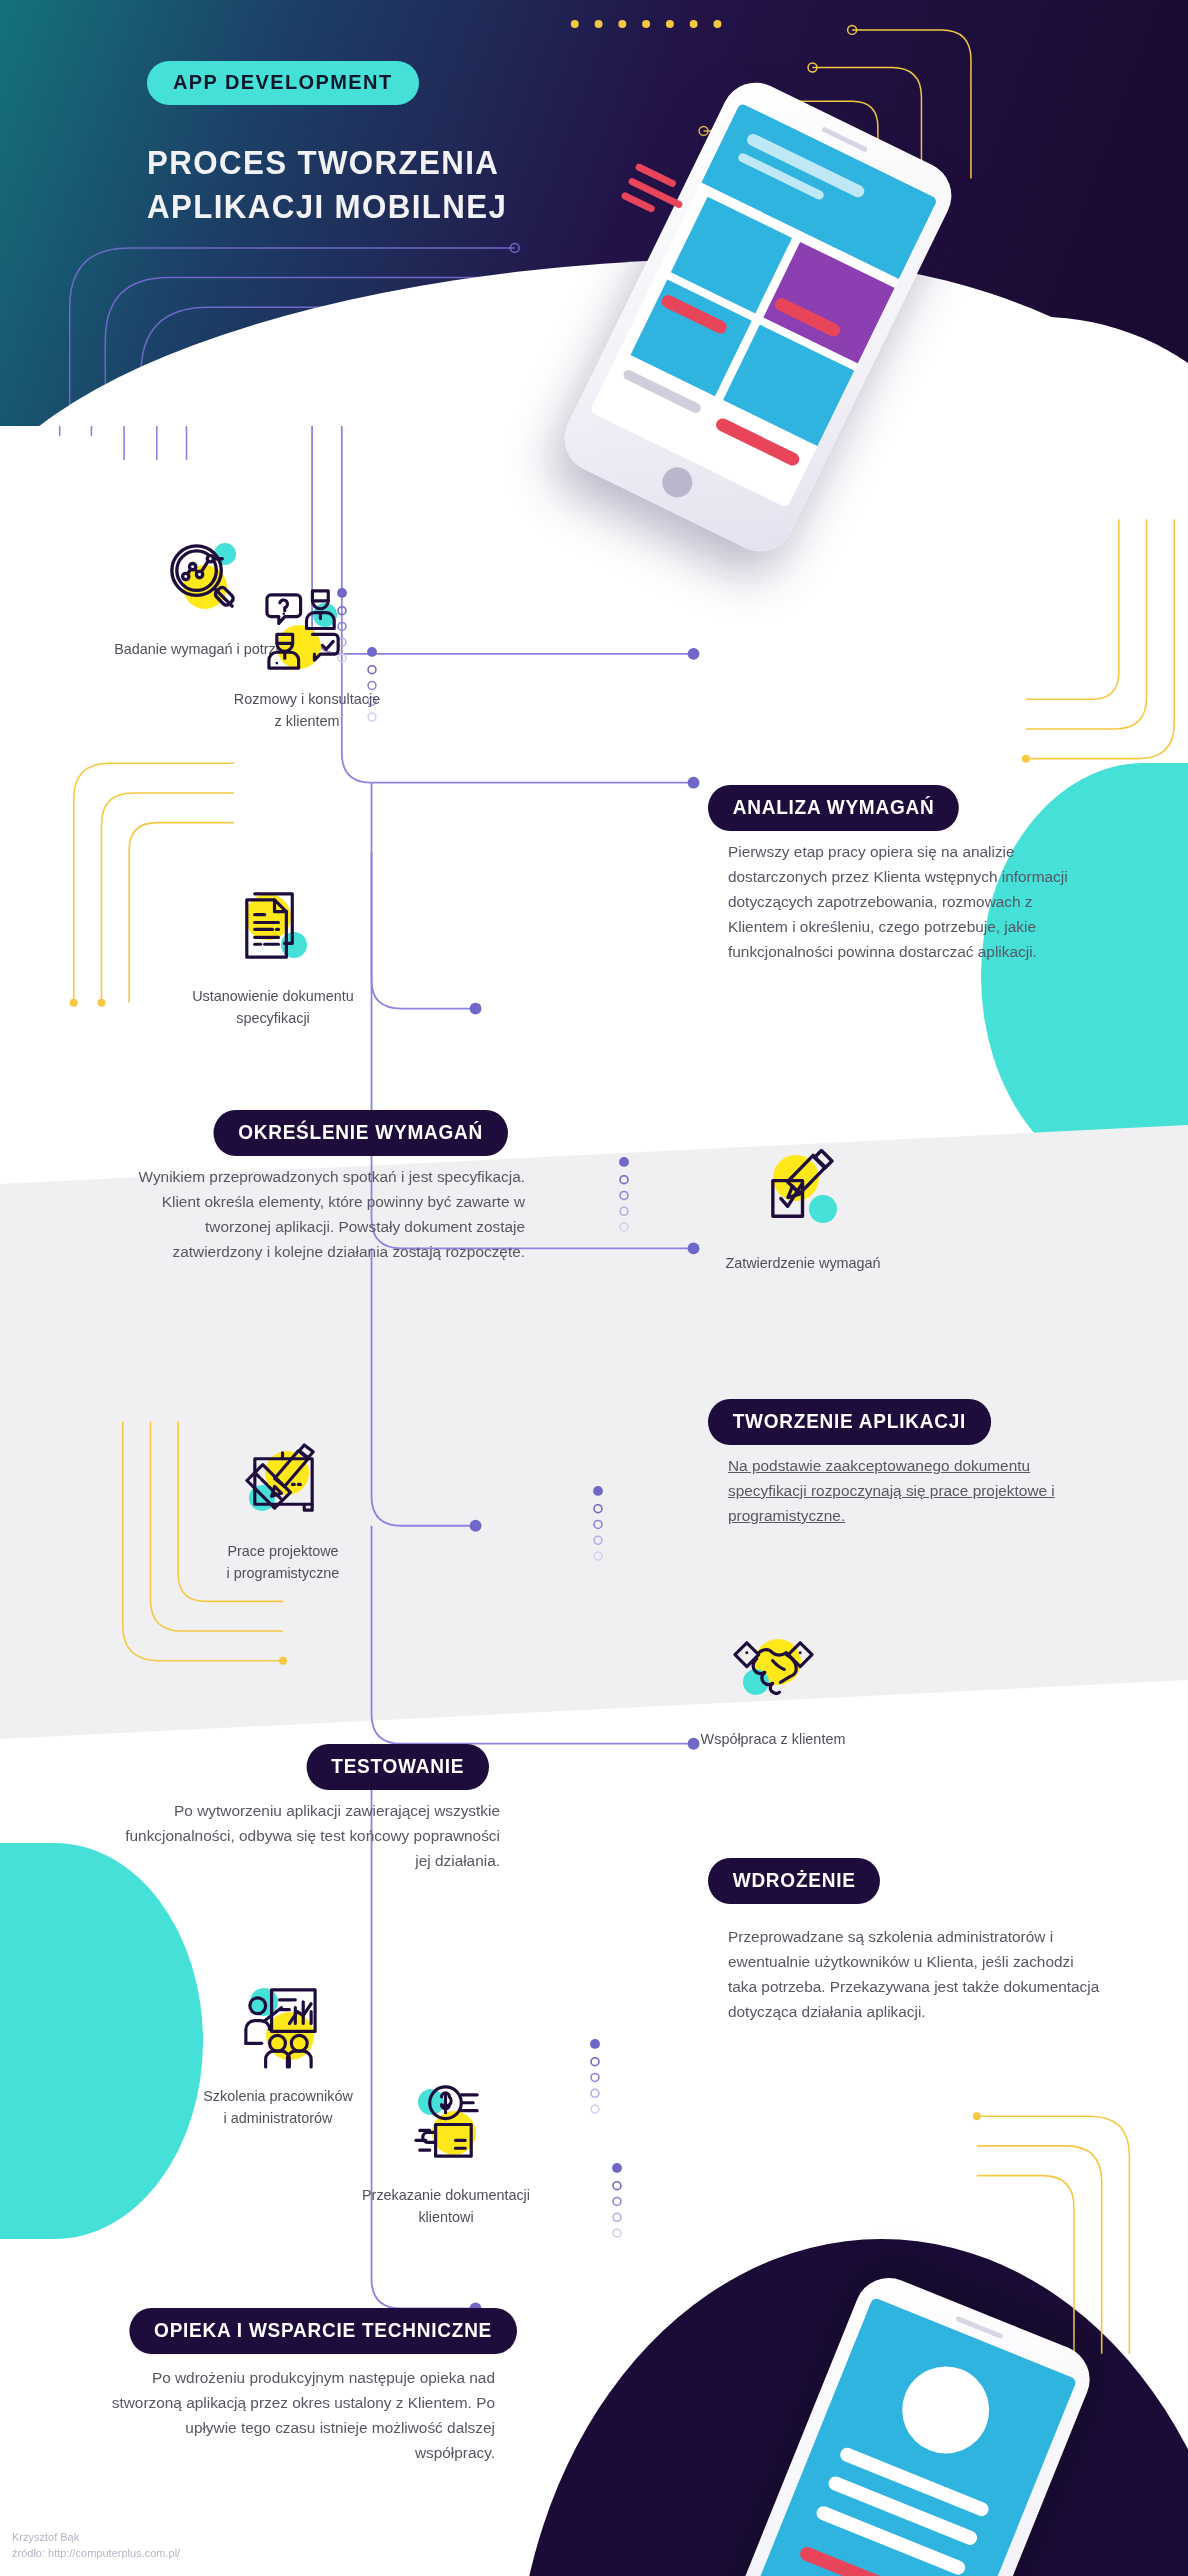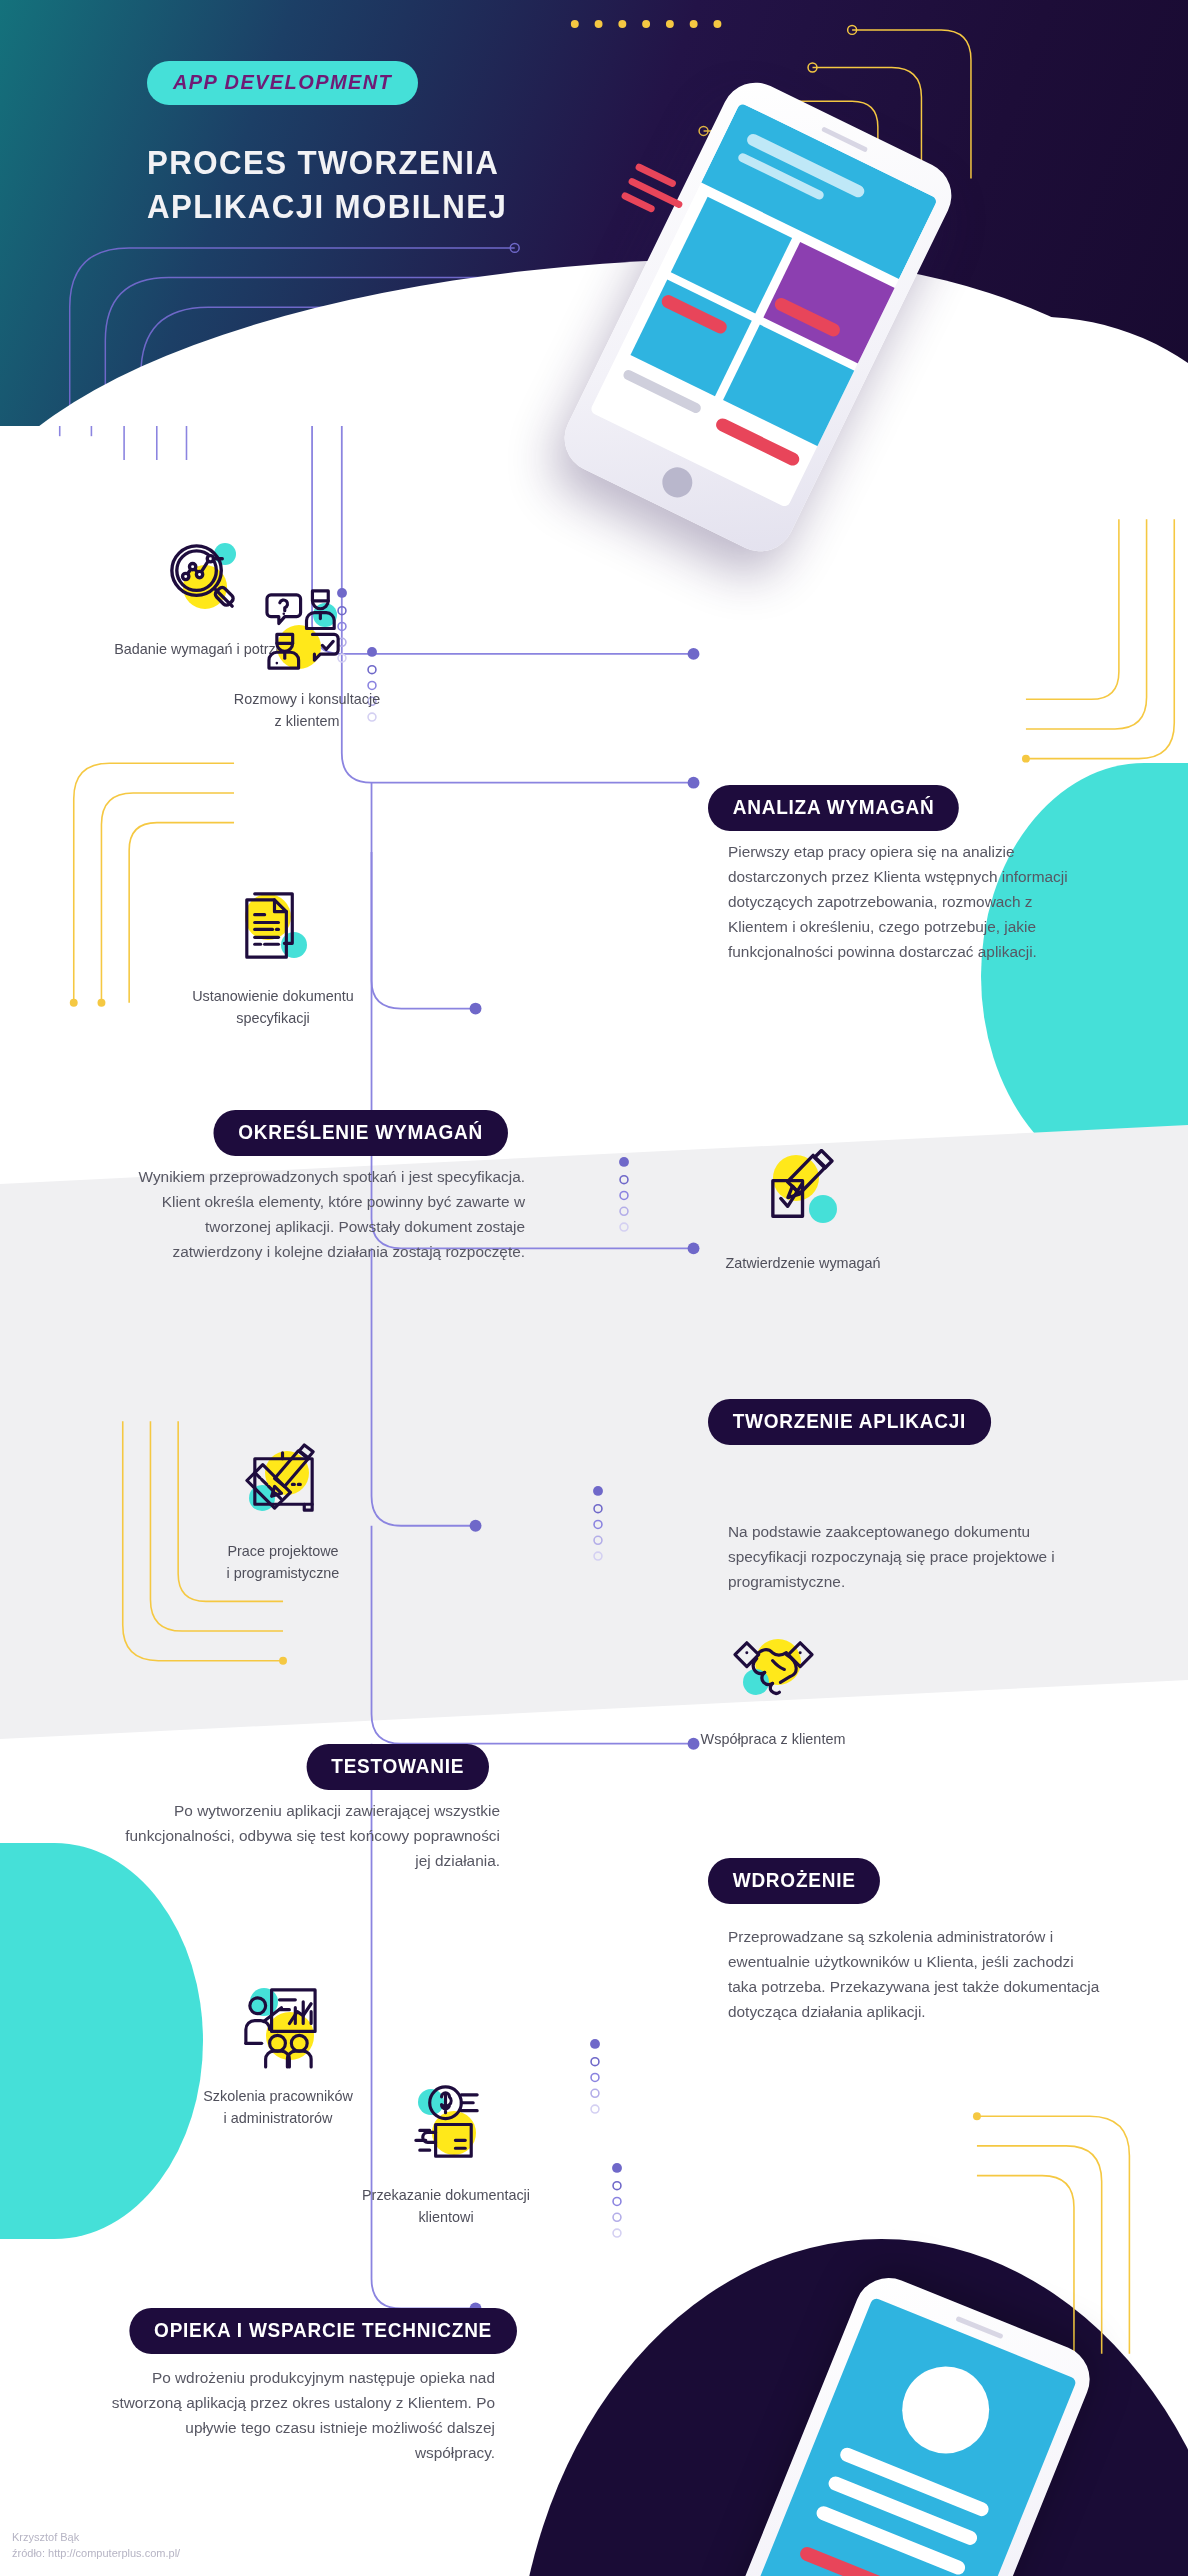--- a/index.html
+++ b/index.html
@@ -38,29 +38,28 @@
     left: 416px; bottom: -168px;
     width: 892px; height: 277px;
     background: #ffffff;
     border-radius: 70% 30% 0 0 / 100% 100% 0 0;
   }
 
   .badge {
     position: absolute;
     left: 147px; top: 61px;
     background: #45e0d8;
-    color: #701a75;
+    color: #0f172a;
     border-radius: 30px;
     padding: 10px 26px 11px 26px;
     font-size: 20px;
     font-weight: bold;
     letter-spacing: 1.4px;
     font-family: "Liberation Sans Narrow", "Liberation Sans", sans-serif;
     text-transform: uppercase;
-    font-style: italic;
   }
 
   .main-title {
     position: absolute;
     left: 147px; top: 141px;
     color: #f2f2f5;
     font-size: 34px;
     line-height: 1.28;
     font-weight: bold;
     letter-spacing: 1.5px;
@@ -604,21 +603,21 @@
   <div class="bignum" style="left:694px; top:812px;font-family:Liberation Mono, monospace;">01</div>
   <div class="pill left-origin" style="left:708px; top:785px;">ANALIZA WYMAGAŃ</div>
   <div class="step-body" style="left:728px; top:840px; width:367px;">Pierwszy etap pracy opiera się na analizie dostarczonych przez Klienta wstępnych informacji dotyczących zapotrzebowania, rozmowach z Klientem i określeniu, czego potrzebuje, jakie funkcjonalności powinna dostarczać aplikacji.</div>
 
   <div class="bignum" style="left:436px; top:1169px;">02</div>
   <div class="pill right-origin" style="left:198px; top:1110px;">OKREŚLENIE WYMAGAŃ</div>
   <div class="step-body right-text" style="left:124px; top:1165px; width:401px;">Wynikiem przeprowadzonych spotkań i jest specyfikacja. Klient określa elementy, które powinny być zawarte w tworzonej aplikacji. Powstały dokument zostaje zatwierdzony i kolejne działania zostają rozpoczęte.</div>
 
   <div class="bignum" style="left:684px; top:1427px;">03</div>
   <div class="pill left-origin" style="left:708px; top:1399px;">TWORZENIE APLIKACJI</div>
-  <div class="step-body" style="left:728px; top:1520px; width:367px;">Na podstawie zaakceptowanego dokumentu specyfikacji rozpoczynają się prace projektowe i programistyczne.</div>
+  <div class="step-body" style="left:728px; top:1454px; width:367px;text-decoration:underline;">Na podstawie zaakceptowanego dokumentu specyfikacji rozpoczynają się prace projektowe i programistyczne.</div>
 
   <div class="bignum" style="left:396px; top:1783px;">04</div>
   <div class="pill right-origin" style="left:297px; top:1744px;">TESTOWANIE</div>
   <div class="step-body right-text" style="left:109px; top:1799px; width:391px;">Po wytworzeniu aplikacji zawierającej wszystkie funkcjonalności, odbywa się test końcowy poprawności jej działania.</div>
 
   <div class="bignum" style="left:684px; top:1887px;">07</div>
   <div class="pill left-origin" style="left:708px; top:1858px;">WDROŻENIE</div>
   <div class="step-body" style="left:728px; top:1914px; width:372px;margin-top:11px;">Przeprowadzane są szkolenia administratorów i ewentualnie użytkowników u Klienta, jeśli zachodzi taka potrzeba. Przekazywana jest także dokumentacja dotycząca działania aplikacji.</div>
 
   <div class="bignum" style="left:416px; top:2323px;">06</div>

